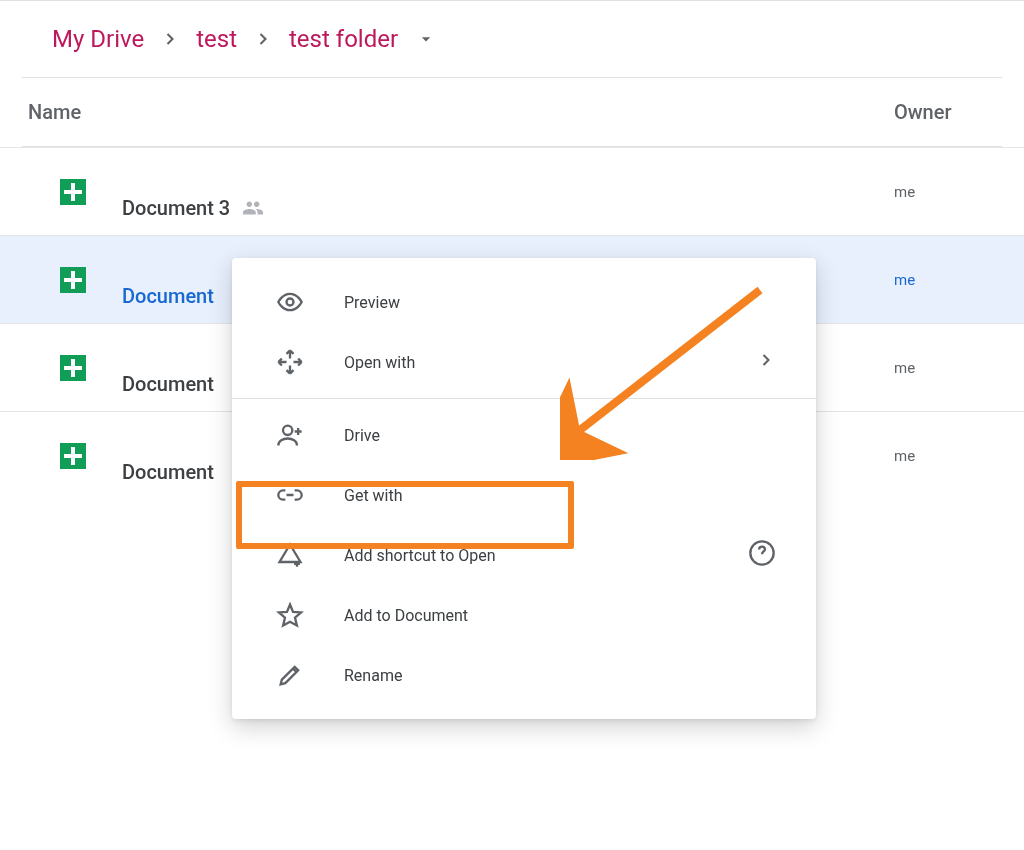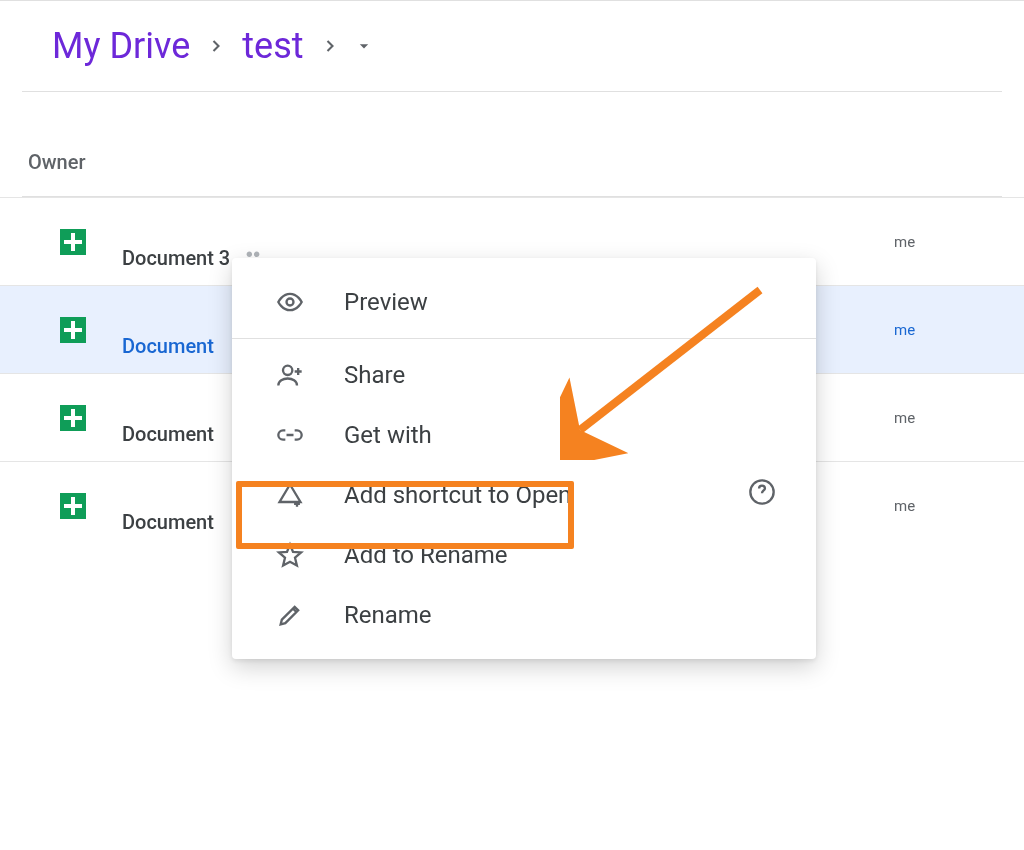--- a/index.html
+++ b/index.html
@@ -9,22 +9,22 @@
     width: 1024px;
     height: 850px;
     overflow: hidden;
     color: #3c4043;
   }
   .top-border { border-top: 1px solid #e0e0e0; height: 1px; }
   .breadcrumb {
     display: flex;
     align-items: center;
     padding: 18px 8px 18px 42px;
-    font-size: 36px;
-    color: #6d28d9;
+    font-size: 24px;
+    color: #be185d;
   }
   .crumb {
     padding: 6px 10px;
     border-radius: 6px;
     cursor: pointer;
   }
   .crumb-sep {
     margin: 0 6px;
     color: #5f6368;
     display: flex;
@@ -40,21 +40,21 @@
   .divider { border-top: 1px solid #e0e0e0; margin: 0 22px; }
   .hdr-row {
     display: flex;
     align-items: center;
     font-size: 20px;
     color: #5f6368;
     font-weight: 500;
     padding: 22px 0 22px 28px;
   }
   .col-name { flex: 1; }
-  .col-owner { width: 130px; text-align: left; margin-top: 36px; }
+  .col-owner { width: 130px; text-align: left; }
   .file-row {
     display: flex;
     align-items: center;
     padding: 0 0 0 60px;
     height: 88px;
     border-top: 1px solid #e5e5e5;
     font-size: 20px;
     color: #3c4043;
   }
   .file-row:last-of-type { border-bottom: 1px solid #e5e5e5; }
@@ -92,21 +92,21 @@
     border-radius:4px;
     box-shadow: 0 2px 4px rgba(0,0,0,.08), 0 8px 24px rgba(0,0,0,.18);
     padding: 14px 0;
     z-index:10;
   }
   .ctx-item {
     display:flex;
     align-items:center;
     height:60px;
     padding:0 44px;
-    font-size:24px;
+    font-size:16px;
     color:#3c4043;
     cursor:pointer;
     position:relative;
   }
   .ctx-icon {
     width:28px; height:28px;
     margin-right:40px;
     display:flex; align-items:center; justify-content:center;
     color:#5f6368;
     flex-shrink:0;
@@ -152,30 +152,32 @@
     <svg viewBox="0 0 24 24">
         <path d="M9 6l6 6-6 6" fill="none" stroke="#5f6368" stroke-width="2.5"></path>
       </svg>
   </span>
   <span class="crumb">test</span>
   <span class="crumb-sep">
     <svg viewBox="0 0 24 24">
         <path d="M9 6l6 6-6 6" fill="none" stroke="#5f6368" stroke-width="2.5"></path>
       </svg>
   </span>
+  <span class="crumb">test folder</span>
   <span class="crumb-drop">
     <svg viewBox="0 0 24 24">
         <path d="M7 10l5 5 5-5z"></path>
       </svg>
   </span>
 </div>
 
 <div class="divider"></div>
 
 <div class="hdr-row">
+  <div class="col-name">Name</div>
   <div class="col-owner">Owner</div>
 </div>
 
 <div class="divider"></div>
 
 <div class="file-row">
   <div class="file-icon"></div>
   <div class="file-name">
     <span>Document 3</span>
     <span class="shared-icon">
@@ -214,29 +216,42 @@
 <div class="ctx">
   <div class="ctx-item">
     <span class="ctx-icon">
       <svg viewBox="0 0 24 24">
           <path d="M2 12s3.5-7 10-7 10 7 10 7-3.5 7-10 7S2 12 2 12z"></path>
           <circle cx="12" cy="12" r="3"></circle>
         </svg>
     </span>
     <span>Preview</span>
   </div>
+  <div class="ctx-item">
+    <span class="ctx-icon">
+      <svg viewBox="0 0 24 24">
+          <path d="M12 2l3 3M12 2l-3 3M12 2v7m0 13l3-3m-3 3l-3-3m3 3v-7M2 12l3-3M2 12l3 3M2 12h7m13 0l-3-3m3 3l-3 3m3-3h-7"></path>
+        </svg>
+    </span>
+    <span>Open with</span>
+    <span class="ctx-right">
+      <svg viewBox="0 0 24 24">
+          <path d="M9 6l6 6-6 6" fill="none" stroke="#5f6368" stroke-width="2.5"></path>
+        </svg>
+    </span>
+  </div>
   <div class="ctx-sep"></div>
   <div class="ctx-item">
     <span class="ctx-icon">
       <svg viewBox="0 0 24 24">
           <circle cx="10" cy="8" r="4"></circle>
           <path d="M2 21c0-4 4-6 8-6s8 2 8 6M19 6v6M16 9h6"></path>
         </svg>
     </span>
-    <span>Share</span>
+    <span>Drive</span>
   </div>
   <div class="ctx-item">
     <span class="ctx-icon">
       <svg viewBox="0 0 24 24">
           <path d="M9 12h6M8 8H6a4 4 0 000 8h2M16 8h2a4 4 0 010 8h-2"></path>
         </svg>
     </span>
     <span>Get with</span>
   </div>
   <div class="ctx-item">
@@ -252,21 +267,21 @@
           <path d="M9.5 9a2.5 2.5 0 115 0c0 1.5-2.5 2-2.5 4M12 17h.01"></path>
         </svg>
     </span>
   </div>
   <div class="ctx-item">
     <span class="ctx-icon">
       <svg viewBox="0 0 24 24">
           <path d="M12 3l2.6 6.3 6.9.5-5.2 4.5 1.6 6.7L12 17.8 6.1 21l1.6-6.7L2.5 9.8l6.9-.5L12 3z"></path>
         </svg>
     </span>
-    <span>Add to Rename</span>
+    <span>Add to Document</span>
   </div>
   <div class="ctx-item">
     <span class="ctx-icon">
       <svg viewBox="0 0 24 24">
           <path d="M4 20l4-1 11-11-3-3L5 16l-1 4zM14 6l3 3"></path>
         </svg>
     </span>
     <span>Rename</span>
   </div>
 </div>

